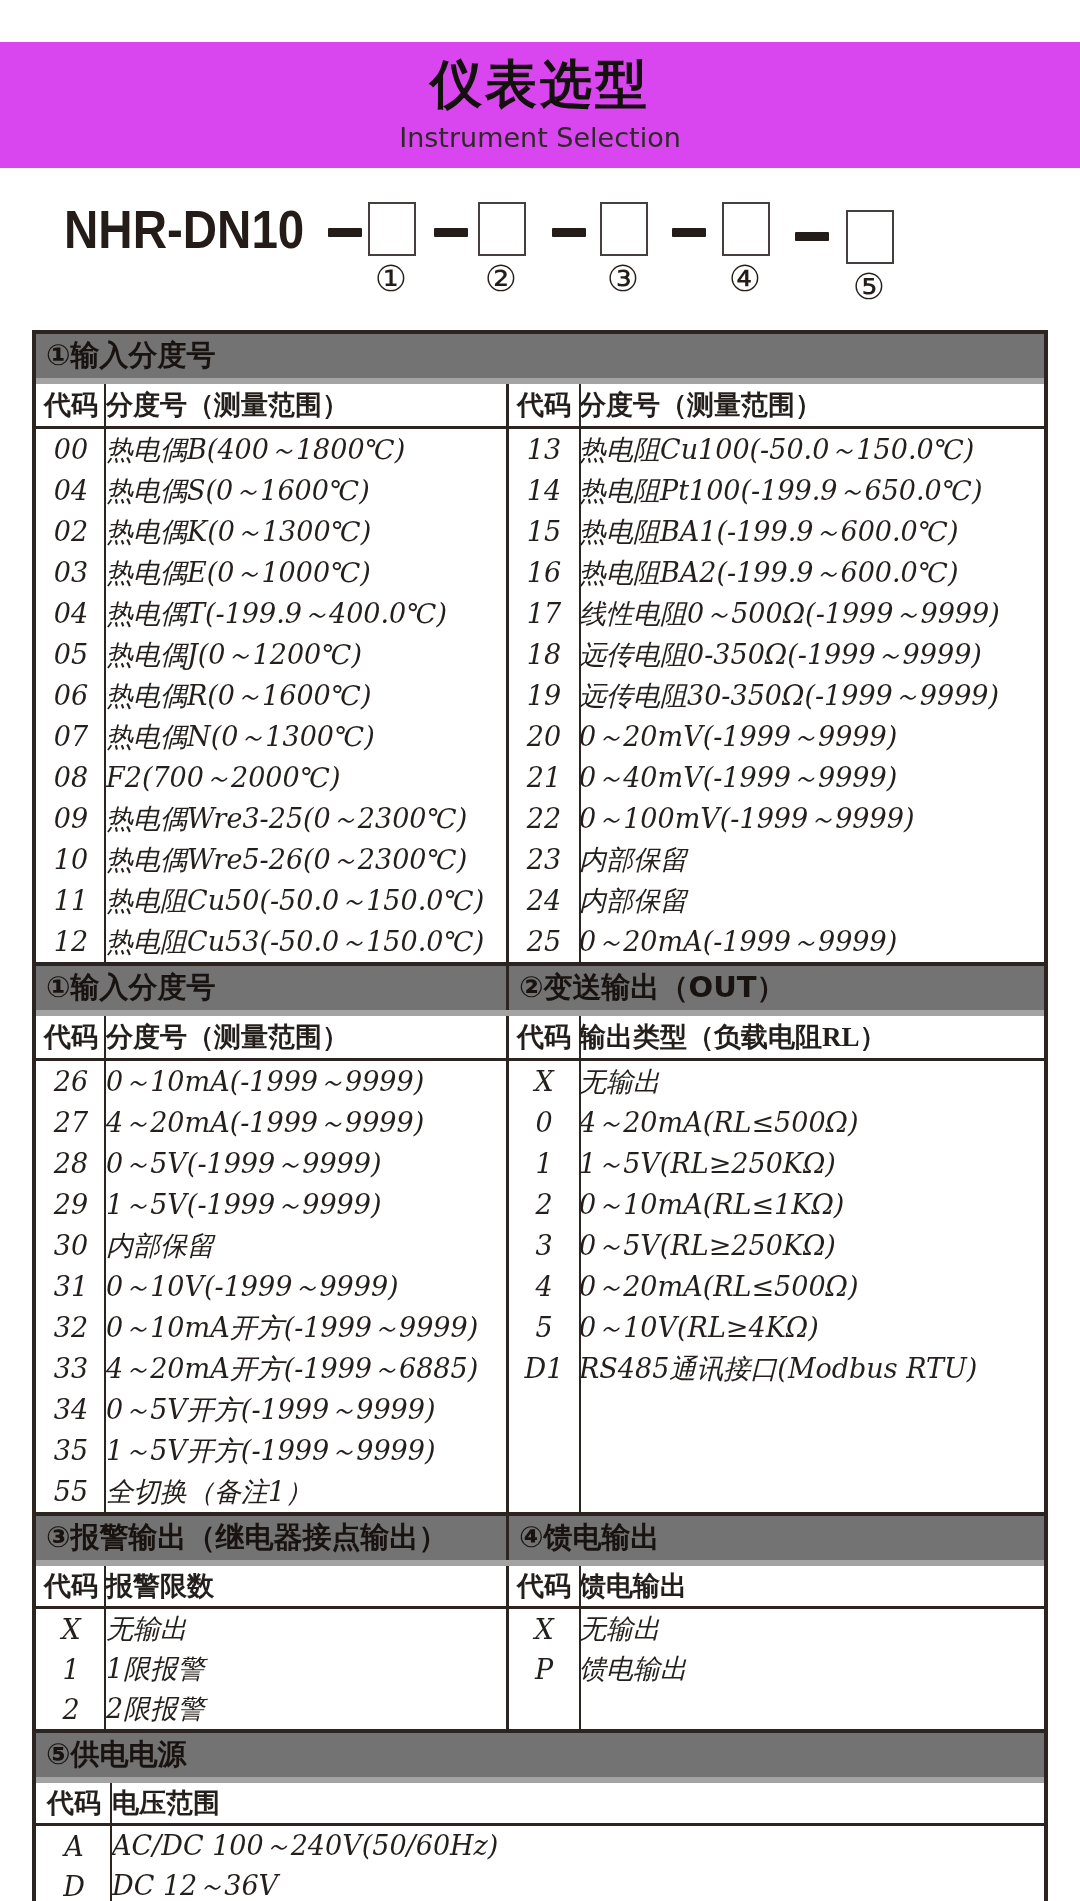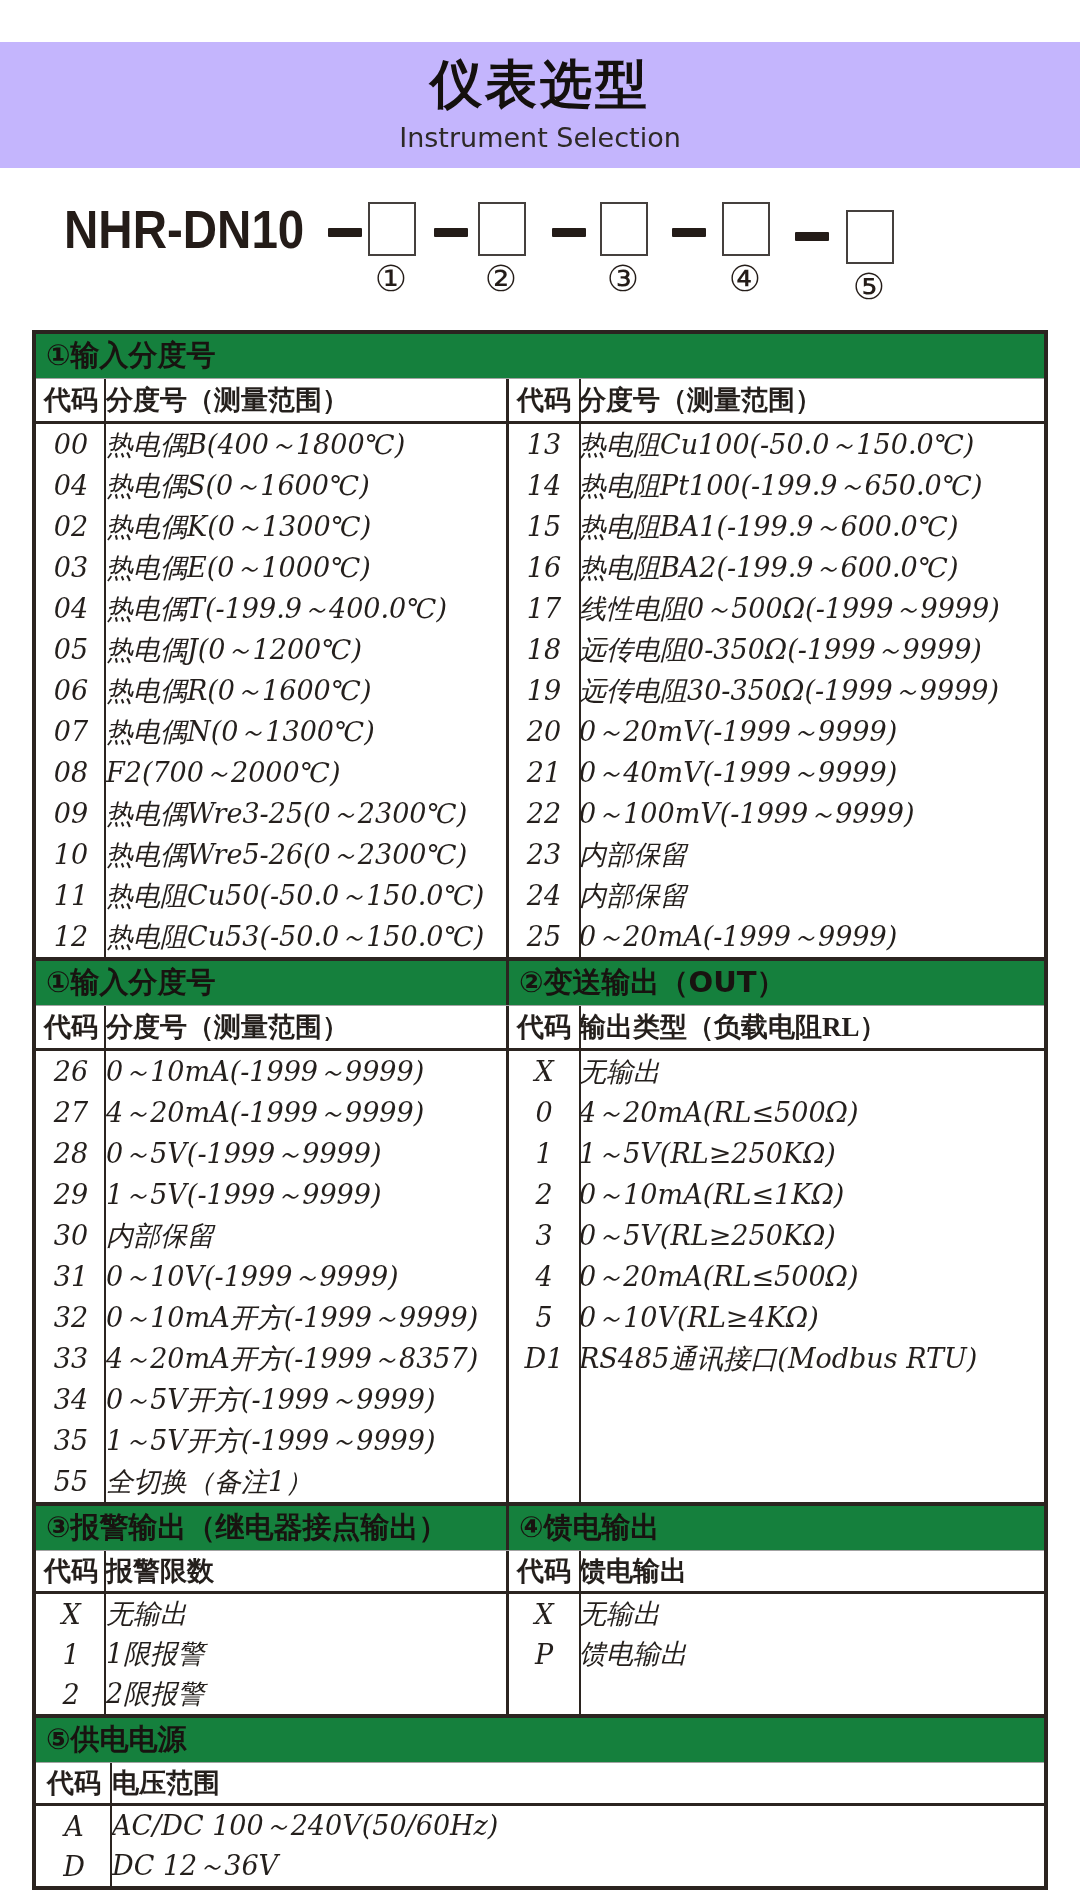--- a/index.html
+++ b/index.html
@@ -4,21 +4,21 @@
 <style>
   html,body{margin:0;padding:0;}
   body{
     width:1080px;height:1901px;position:relative;overflow:hidden;
     background:#ffffff;color:#241f1c;
     font-family:"DejaVu Sans","Liberation Sans",sans-serif;
   }
   
   .title-band{
     position:absolute;top:42px;left:0;width:1080px;height:126px;
-    background:#c4b5fd;text-align:center;
+    background:#d946ef;text-align:center;
   }
   .page-title{
     margin-top:8px;font-size:52px;font-weight:bold;letter-spacing:3px;color:#14100e;
   }
   .page-subtitle{font-size:27px;margin-top:2px;color:#2d2926;}
 
   
   .model-prefix{
     position:absolute;left:64px;top:198px;font-size:54px;font-weight:bold;
     letter-spacing:0px;color:#241c18;transform:scaleX(.88);transform-origin:left center;
@@ -30,21 +30,21 @@
 
   
   .main-table{
     position:absolute;left:32px;top:330px;width:1016px;box-sizing:border-box;
     border:4px solid #2b2420;background:#fff;font-size:27px;
   }
   .sect{width:100%;}
   .sect + .sect{border-top:4px solid #2b2420;}
 
   .band{
-    height:44px;background:#15803d;border-bottom:1px solid #a3a3a3;
+    height:44px;background:#737373;border-bottom:6px solid #a3a3a3;
     display:flex;align-items:center;font-weight:bold;font-size:29px;color:#181310;
   }
   .band .bleft{width:473px;align-self:stretch;display:flex;align-items:center;
     border-right:3px solid #2b2420;padding-left:10px;box-sizing:border-box;}
   .band .bright{flex:1;padding-left:10px;display:flex;align-items:center;}
   .band.single{padding-left:10px;}
 
   .colhdr{display:flex;border-bottom:3px solid #2b2420;font-weight:bold;}
   .colhdr .row{height:42px;}
   .tbody{display:flex;align-items:stretch;font-style:italic;}
@@ -267,21 +267,21 @@
           <div class="row">
             <div class="code">31</div>
             <div class="label">0～10V(-1999～9999)</div>
           </div>
           <div class="row">
             <div class="code">32</div>
             <div class="label">0～10mA开方(-1999～9999)</div>
           </div>
           <div class="row">
             <div class="code">33</div>
-            <div class="label">4～20mA开方(-1999～8357)</div>
+            <div class="label">4～20mA开方(-1999～6885)</div>
           </div>
           <div class="row">
             <div class="code">34</div>
             <div class="label">0～5V开方(-1999～9999)</div>
           </div>
           <div class="row">
             <div class="code">35</div>
             <div class="label">1～5V开方(-1999～9999)</div>
           </div>
           <div class="row">

